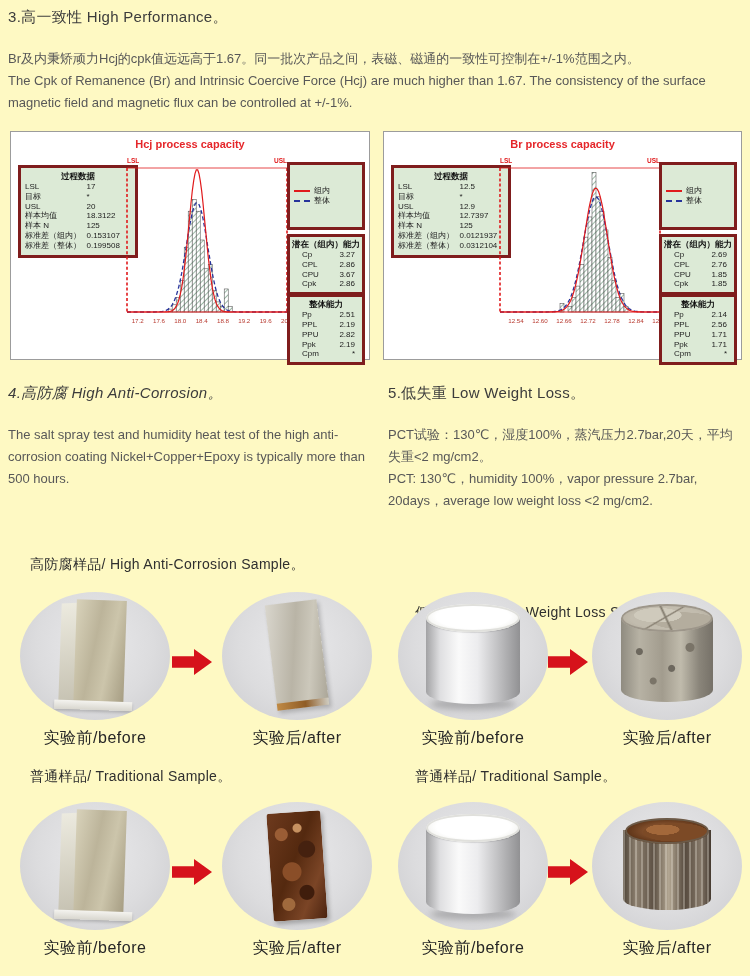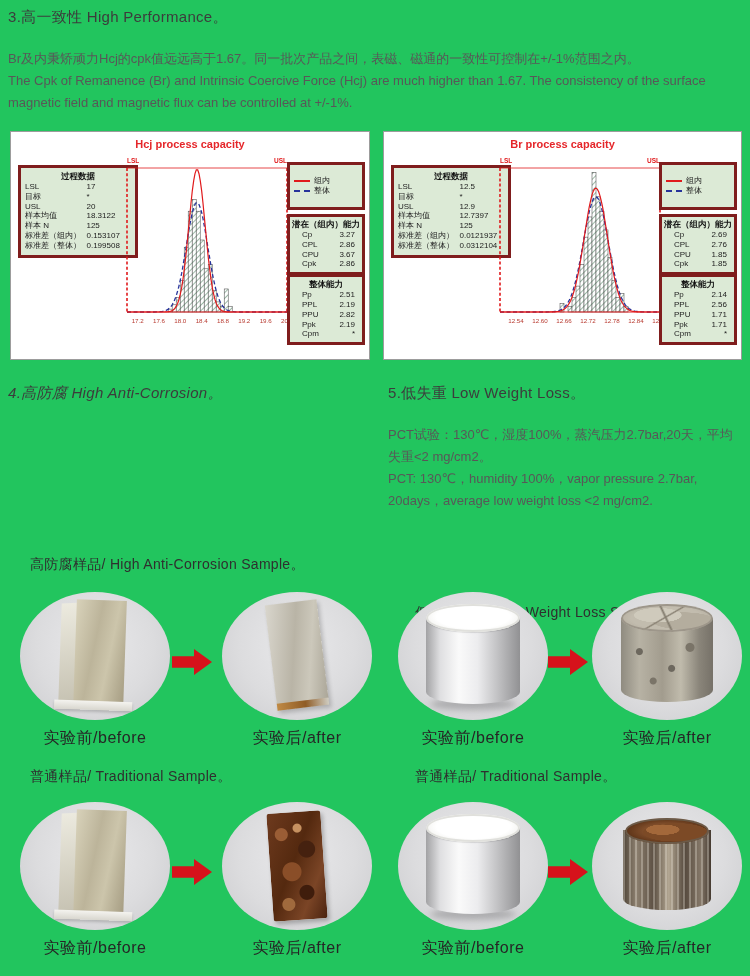--- a/index.html
+++ b/index.html
@@ -1,37 +1,37 @@
 <!DOCTYPE html>
 <html><head>
 <meta charset="utf-8">
 <style>
   html,body{margin:0;padding:0;background:#fff;}
   body{font-family:"Liberation Sans","DejaVu Sans",sans-serif;}
-  .page{position:relative;width:750px;height:976px;background:#22c55e;overflow:hidden;}
+  .page{position:relative;width:750px;height:976px;background:#fef9c3;overflow:hidden;}
 
   
   .sec-heading{position:absolute;font-size:15px;color:#3c3c3c;letter-spacing:.3px;}
   .sec-body{position:absolute;font-size:13px;color:#585858;line-height:22px;}
   .zh-bold{font-weight:bold;letter-spacing:1px;color:#4a4a4a;}
 
   
   .chart{position:absolute;top:131px;height:227px;background:#fff;border:1px solid #9c9c9c;}
   .chart-title{position:absolute;top:6px;left:0;right:0;text-align:center;font-size:11px;font-weight:bold;color:#e5262a;}
   .panel{background:#dcead6;border:3px solid #7f1d1d;}
   .panel-h{font-weight:bold;text-align:center;font-size:8.5px;line-height:11px;color:#111;}
   .proc-panel{position:absolute;left:7px;top:33px;width:106px;padding:3px 4px 4px;}
   .srow{display:flex;font-size:8px;line-height:9.8px;color:#222;}
   .srow.proc .lbl{width:58%;}
   .srow.proc .val{width:42%;}
   .srow.cap{justify-content:space-between;padding:0 7px 0 12px;}
   .plotwrap{position:absolute;left:114px;top:22px;width:164px;height:184px;}
   .plotwrap svg text{font-family:"Liberation Sans","DejaVu Sans",sans-serif;}
   .rightcol{position:absolute;right:4px;top:30px;width:78px;}
-  .legendbox{padding:11px 4px;margin-bottom:4px;}
+  .legendbox{padding:21px 4px;margin-bottom:4px;}
   .lg-row{display:flex;align-items:center;font-size:8px;line-height:10px;color:#222;}
   .sw{width:16px;height:0;border-top:2px solid #e01a1c;margin-right:4px;}
   .sw.dash{border-top:2px dashed #27339b;}
   .capbox{padding:2px 0 3px;}
   .capbox + .capbox{margin-top:-1px;}
 
   
   .sample-heading{position:absolute;font-size:14px;color:#2f2f2f;letter-spacing:.3px;}
   .cell{position:absolute;width:150px;}
   .oval{position:relative;width:150px;height:128px;border-radius:50%;
@@ -381,20 +381,21 @@
               <span class="lbl">Cpm</span>
               <span class="val">*</span>
             </div>
           </div>
       </div>
     </div>
   </div>
 
   <div class="sec-heading" style="left:8px;top:384px;font-style:italic;">4.高防腐 High Anti-Corrosion。</div>
   <div class="sec-body" style="left:8px;top:424px;width:360px;">
+    <div>The salt spray test and humidity heat test of the high anti-corrosion coating Nickel+Copper+Epoxy is typically more than 500 hours.</div>
   </div>
 
   <div class="sec-heading" style="left:388px;top:384px;">5.低失重 Low Weight Loss。</div>
   <div class="sec-body" style="left:388px;top:424px;width:356px;">
     <div>PCT试验：130℃，湿度100%，蒸汽压力2.7bar,20天，平均失重&lt;2 mg/cm2。</div>
     <div>PCT: 130℃，humidity 100%，vapor pressure 2.7bar, 20days，average low weight loss &lt;2 mg/cm2.</div>
   </div>
 
   <div class="sample-heading" style="left:30px;top:556px;">高防腐样品/ High Anti-Corrosion Sample。</div>
   <div class="sample-heading" style="left:415px;top:556px;margin-top:48px;">低失重样品/ Low Weight Loss Sample。</div>

